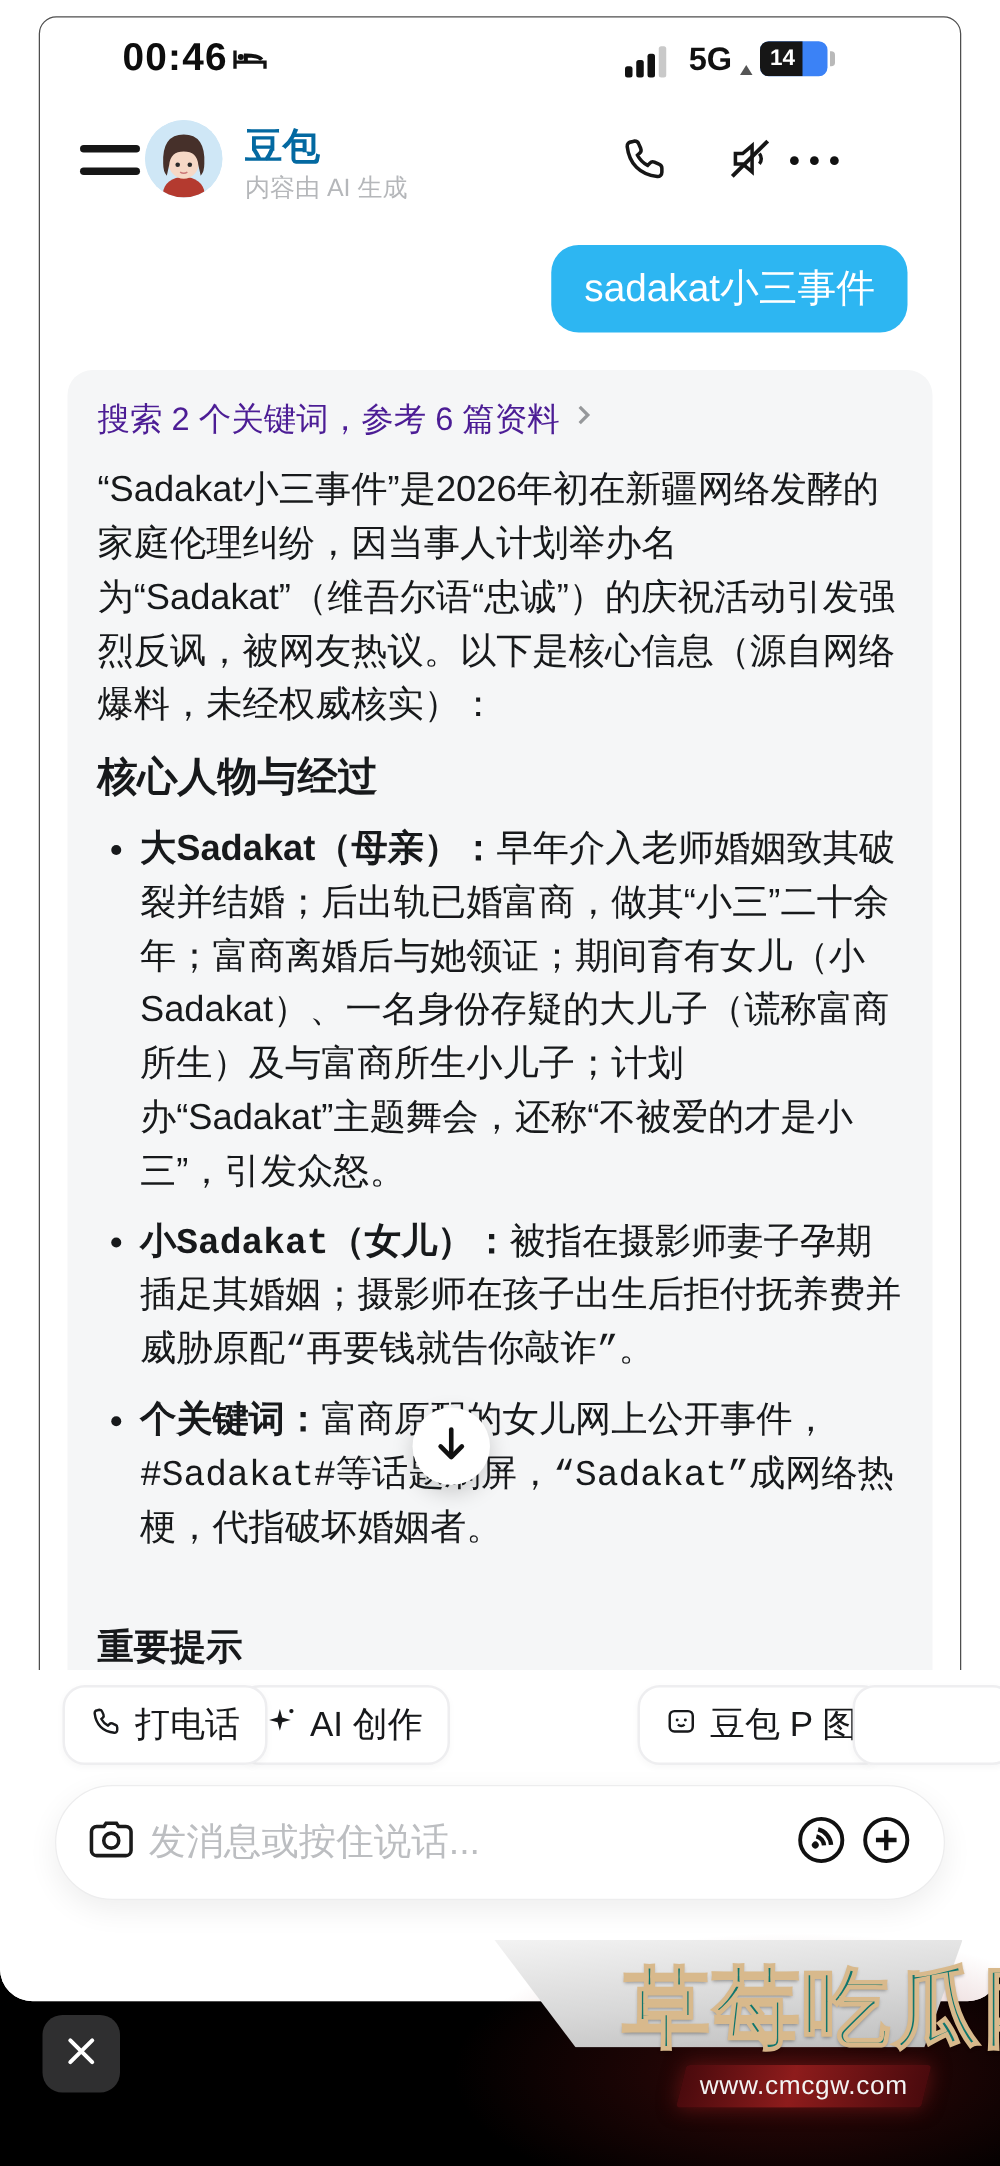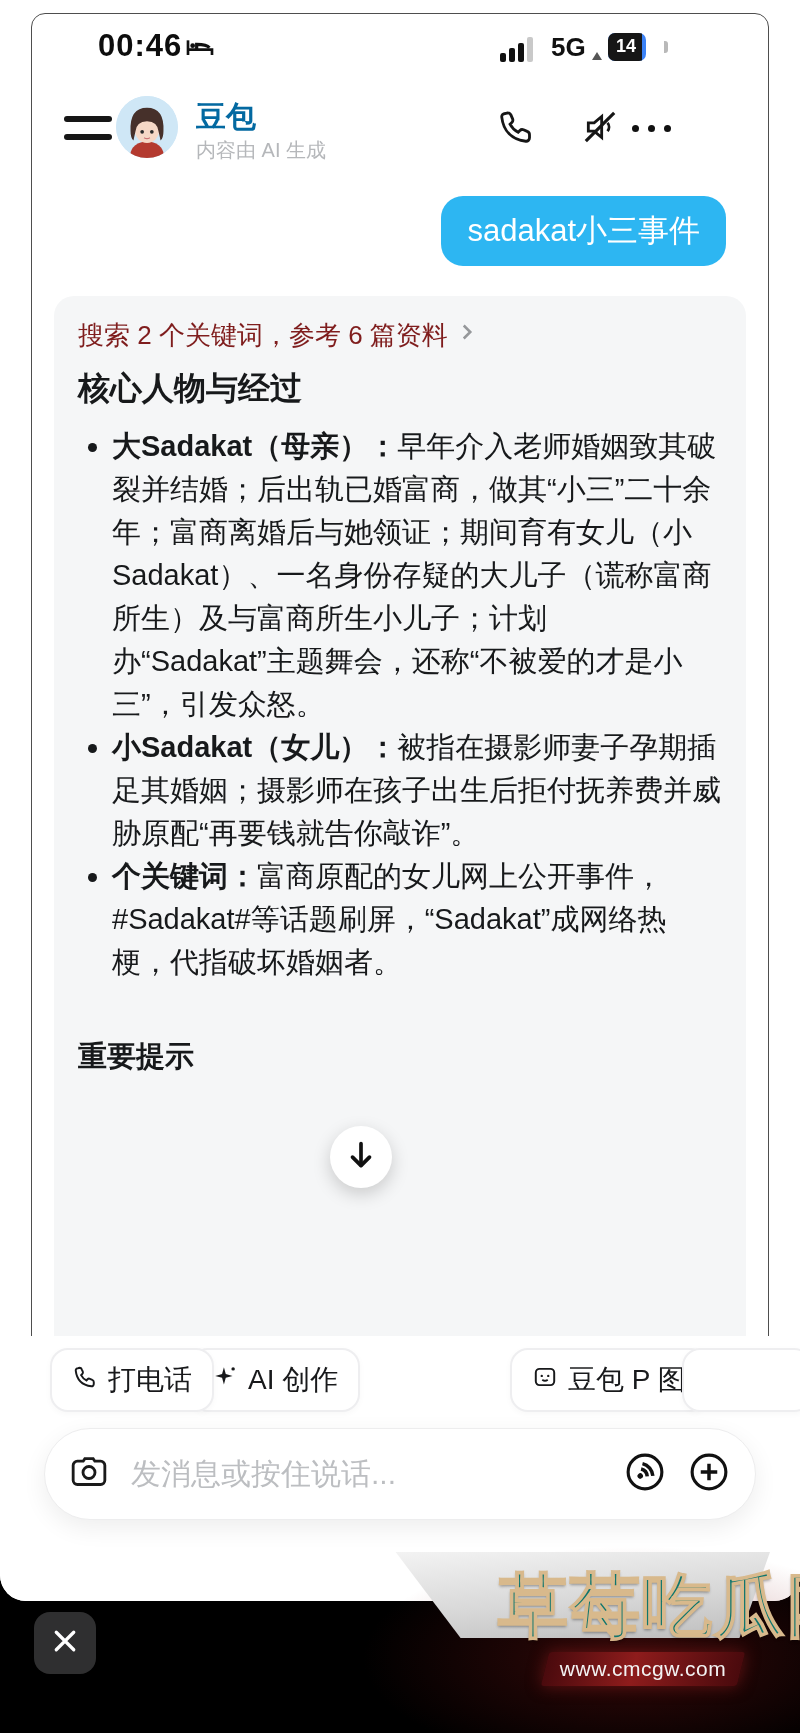--- a/index.html
+++ b/index.html
@@ -19,61 +19,61 @@
   .bed-ic{position:absolute;left:182px;top:31px;width:36px;height:32px;}
   .sigbars{position:absolute;left:500px;top:36px;width:40px;height:26px;}
   .sigbars i{position:absolute;bottom:0;width:6px;background:#111;border-radius:2px;}
   .sigbars i:nth-child(1){left:0;height:9px}
   .sigbars i:nth-child(2){left:9px;height:14px}
   .sigbars i:nth-child(3){left:18px;height:19px}
   .sigbars i:nth-child(4){left:27px;height:25px;background:#c9c9c9;}
   .net{position:absolute;left:551px;top:32px;font-size:26px;font-weight:600;color:#111;}
   .netbadge{position:absolute;left:592px;top:52px;width:0;height:0;
         border-left:5px solid transparent;border-right:5px solid transparent;border-bottom:8px solid #555;}
-  .batt{position:absolute;left:608px;top:33px;width:38px;height:28px;border-radius:7px;overflow:hidden;background:#3b82f6;}
+  .batt{position:absolute;left:608px;top:33px;width:54px;height:28px;border-radius:7px;overflow:hidden;background:#3b82f6;}
   .batt .fill{position:absolute;left:0;top:0;width:34px;height:28px;background:#161616;}
   .batt .pct{position:absolute;left:2px;top:3px;width:32px;text-align:center;font-size:18px;font-weight:700;color:#fff;}
   .batt-tip{position:absolute;left:664px;top:41px;width:4px;height:12px;background:#b9b9b9;border-radius:0 3px 3px 0;}
   
   .hamburger{position:absolute;left:64px;top:112px;width:48px;height:36px;}
   .hamburger i{position:absolute;left:0;width:48px;height:6px;background:#161616;border-radius:3px;}
   .hamburger i:nth-child(1){top:4px}.hamburger i:nth-child(2){top:22px}
   .avatar{position:absolute;left:116px;top:96px;width:62px;height:62px;border-radius:50%;overflow:hidden;background:#cfe7f6;}
   .hd-title{position:absolute;left:196px;top:97px;font-size:30px;font-weight:700;color:#0369a1;}
   .hd-sub{position:absolute;left:196px;top:137px;font-size:20px;color:#b5b7ba;}
   .hd-ic{position:absolute;top:107px;width:40px;height:40px;}
   .ic-phone-h{left:496px;} .ic-mute{left:580px;}
   .more{position:absolute;left:632px;top:123px;width:48px;height:10px;}
   .more i{position:absolute;top:2px;width:7px;height:7px;border-radius:50%;background:#111;}
   .more i:nth-child(1){left:0}.more i:nth-child(2){left:16px}.more i:nth-child(3){left:32px}
   
   .user-bubble{position:absolute;right:74px;top:196px;background:#2db6f2;color:#fff;
         font-size:31px;padding:14px 26px;border-radius:22px;}
   .ai-bubble{position:absolute;left:54px;top:296px;width:692px;height:1060px;box-sizing:border-box;
         background:#f5f6f7;border-radius:20px;padding:22px 24px;overflow:hidden;color:#17191b;}
-  .search-row{display:flex;align-items:center;gap:6px;color:#7f1d1d;font-size:26px;}
+  .search-row{display:flex;align-items:center;gap:6px;color:#4c1d95;font-size:26px;}
   .intro{margin-top:18px;font-size:29px;line-height:43px;}
   .sec-h{margin-top:14px;font-size:32px;line-height:42px;font-weight:700;}
   .ai-bubble ul{margin:16px 0 0;padding-left:34px;}
   .ai-bubble li{font-size:29px;line-height:43px;}
-  .ai-bubble li + li{}
+  .ai-bubble li + li{margin-top:14px;font-family:Liberation Mono, monospace;}
   .b{font-weight:700;}
   .clip-h{margin-top:53px;font-size:29px;font-weight:700;}
   .scroll-btn{position:absolute;left:330px;top:1126px;width:62px;height:62px;border-radius:50%;
         background:#fff;box-shadow:0 6px 18px rgba(0,0,0,.18);z-index:3;
         display:flex;align-items:center;justify-content:center;}
   
   .footer{position:absolute;left:0;top:1336px;width:800px;height:265px;background:#fff;z-index:2;}
   .chip{position:absolute;top:12px;height:64px;box-sizing:border-box;background:#fff;
         border:2px solid #eeeef0;border-radius:18px;display:flex;align-items:center;gap:10px;
         padding:0 20px;font-size:28px;color:#18191b;box-shadow:0 2px 6px rgba(0,0,0,.03);}
   .chip svg{flex:0 0 auto;}
   .input-pill{position:absolute;left:44px;top:92px;width:712px;height:92px;box-sizing:border-box;
         background:#fff;border:1px solid #ededee;border-radius:46px;
-        box-shadow:0 8px 24px rgba(0,0,0,.07);display:flex;align-items:center;gap:20px;padding:0 24px;}
+        box-shadow:0 8px 24px rgba(0,0,0,.07);display:flex;align-items:center;gap:8px;padding:0 24px;}
   .input-pill input{flex:1;border:none;outline:none;font-size:30px;color:#333;background:transparent;
         font-family:"Liberation Sans","DejaVu Sans",sans-serif;}
   .input-pill input::placeholder{color:#bcbec1;}
   
   .glow{position:absolute;left:360px;top:1545px;width:440px;height:188px;z-index:4;
         background:radial-gradient(ellipse at 62% 60%,rgba(130,22,22,.40),rgba(0,0,0,0) 70%);}
   .close-btn{position:absolute;left:34px;top:1612px;width:62px;height:62px;border-radius:16px;
         background:#2f2f30;z-index:6;display:flex;align-items:center;justify-content:center;}
   .wm-trap{position:absolute;left:388px;top:1552px;width:382px;height:86px;z-index:5;
         background:linear-gradient(175deg,#f3f3f3 0%,#d8d8d8 55%,#bdbdbd 100%);
@@ -156,20 +156,21 @@
 
   <div class="ai-bubble">
     <div class="search-row">
       <span>搜索 2 个关键词，参考 6 篇资料</span>
       <span>
         <svg viewBox="0 0 24 24" width="26" height="26" fill="none" stroke="#96989b" stroke-width="2.4">
           <path d="M9 6l6 6-6 6"></path>
         </svg>
       </span>
     </div>
+    <div class="intro">“Sadakat小三事件”是2026年初在新疆网络发酵的家庭伦理纠纷，因当事人计划举办名为“Sadakat”（维吾尔语“忠诚”）的庆祝活动引发强烈反讽，被网友热议。以下是核心信息（源自网络爆料，未经权威核实）：</div>
     <div class="sec-h">核心人物与经过</div>
     <ul>
       <li>
         <span class="b">大Sadakat（母亲）：</span><span>早年介入老师婚姻致其破裂并结婚；后出轨已婚富商，做其“小三”二十余年；富商离婚后与她领证；期间育有女儿（小Sadakat）、一名身份存疑的大儿子（谎称富商所生）及与富商所生小儿子；计划办“Sadakat”主题舞会，还称“不被爱的才是小三”，引发众怒。</span>
       </li>
       <li>
         <span class="b">小Sadakat（女儿）：</span><span>被指在摄影师妻子孕期插足其婚姻；摄影师在孩子出生后拒付抚养费并威胁原配“再要钱就告你敲诈”。</span>
       </li>
       <li>
         <span class="b">个关键词：</span><span>富商原配的女儿网上公开事件，#Sadakat#等话题刷屏，“Sadakat”成网络热梗，代指破坏婚姻者。</span>

